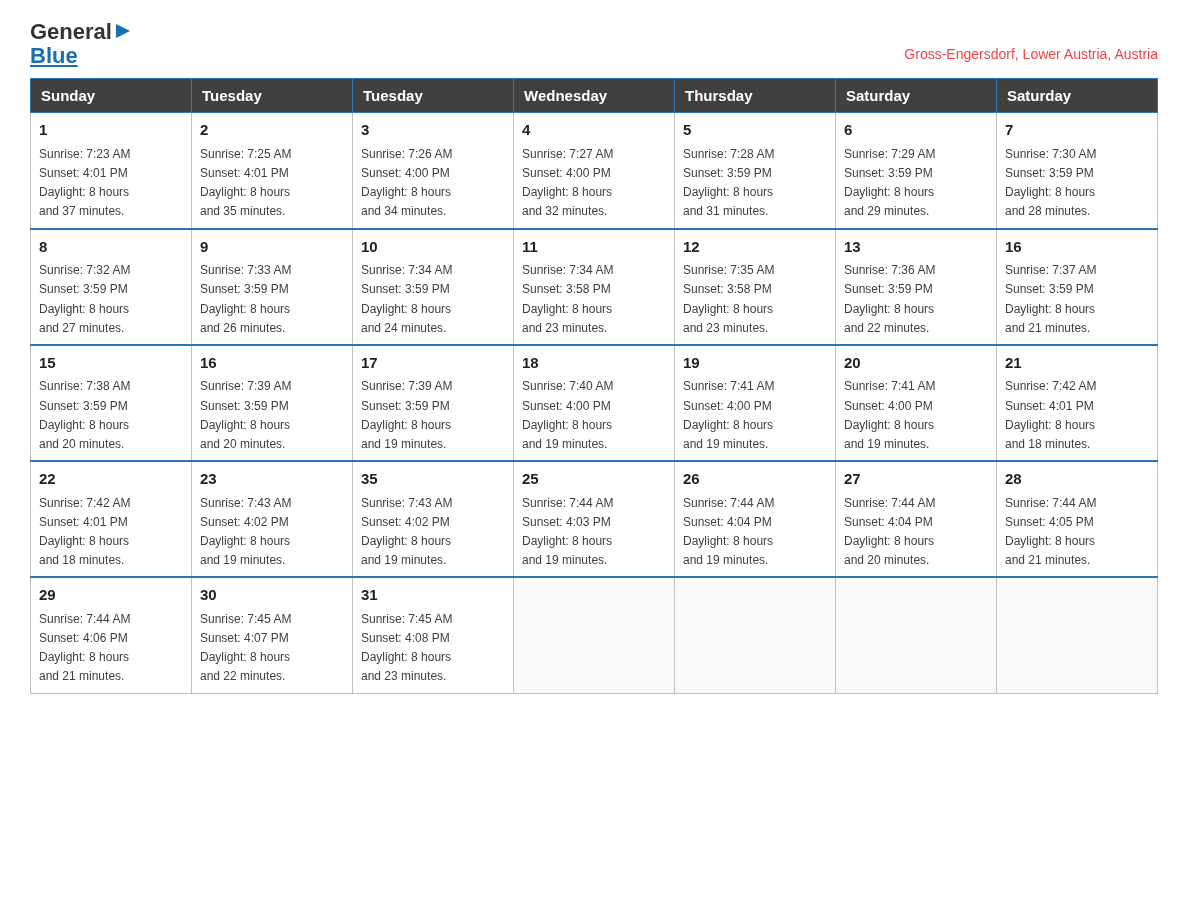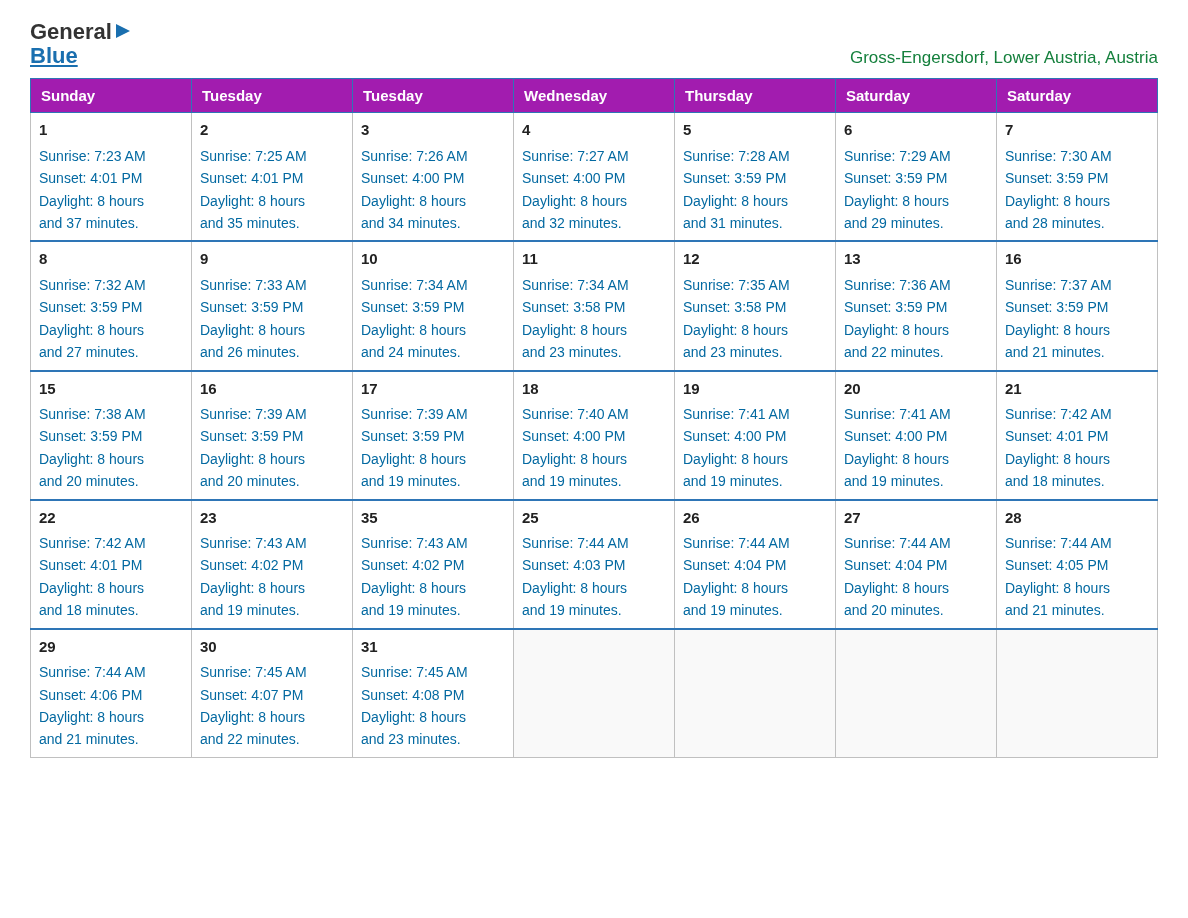--- a/index.html
+++ b/index.html
@@ -6,21 +6,21 @@
     body {
       font-family: Arial, sans-serif;
       background: #fff;
       padding: 20px 30px;
       width: 1188px;
       min-height: 918px;
     }
     .header {
       display: flex;
       justify-content: space-between;
-      align-items: flex-end;
+      align-items: center;
       margin-bottom: 10px;
     }
     .logo {
       display: flex;
       align-items: center;
       gap: 4px;
     }
     .logo-text-general {
       font-size: 22px;
       font-weight: bold;
@@ -34,31 +34,31 @@
     }
     .title-block {
       text-align: right;
     }
     .calendar-title {
       font-size: 48px;
       font-weight: bold;
       color: #222;
     }
     .calendar-subtitle {
-      font-size: 17px;
-      color: #15803d;
+      font-size: 14px;
+      color: #ef4444;
       margin-top: 20px;
     }
     .calendar-table {
       width: 100%;
       border-collapse: collapse;
       margin-top: 10px;
     }
     .calendar-table th {
-      background-color: #a21caf;
+      background-color: #404040;
       color: #fff;
       font-size: 15px;
       font-weight: bold;
       padding: 8px 10px;
       text-align: left;
       border: 1px solid #2e75b6;
     }
     .calendar-table td {
       border: 1px solid #c0c0c0;
       vertical-align: top;
@@ -71,22 +71,22 @@
     .calendar-table td.empty {
       background: #f9f9f9;
     }
     .day-number {
       font-size: 15px;
       font-weight: bold;
       color: #222;
       margin-bottom: 3px;
     }
     .day-info {
-      font-size: 14px;
-      color: #0369a1;
+      font-size: 12px;
+      color: #404040;
       line-height: 1.6;
     }
     .row-border td {
       border-top: 2px solid #2e75b6;
     }
   </style>
 </head>
 <body>
 
 <div class="header">

